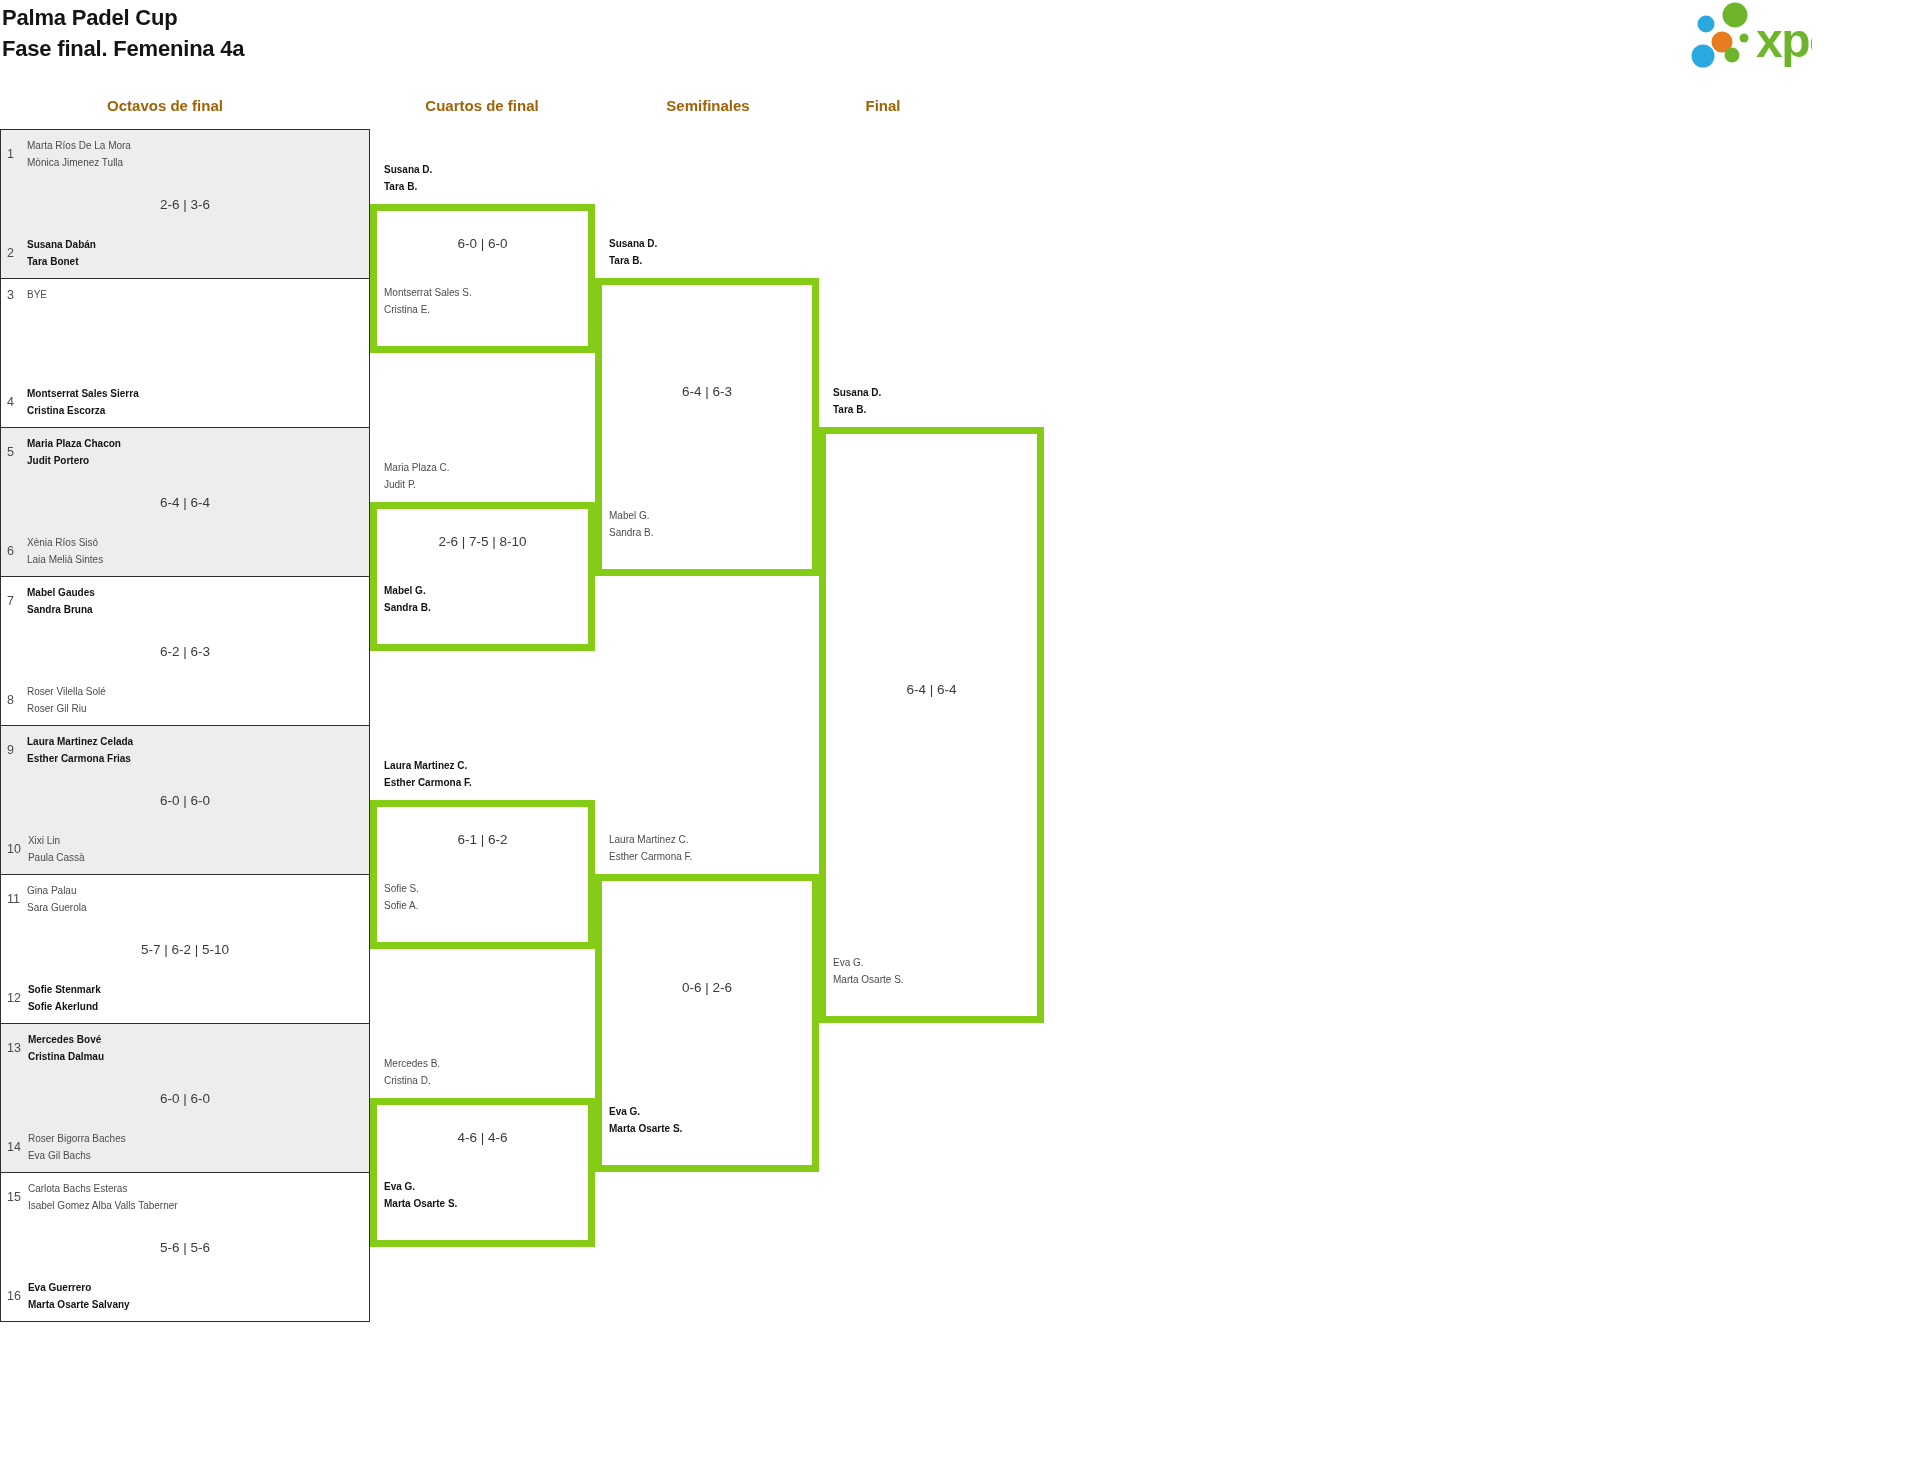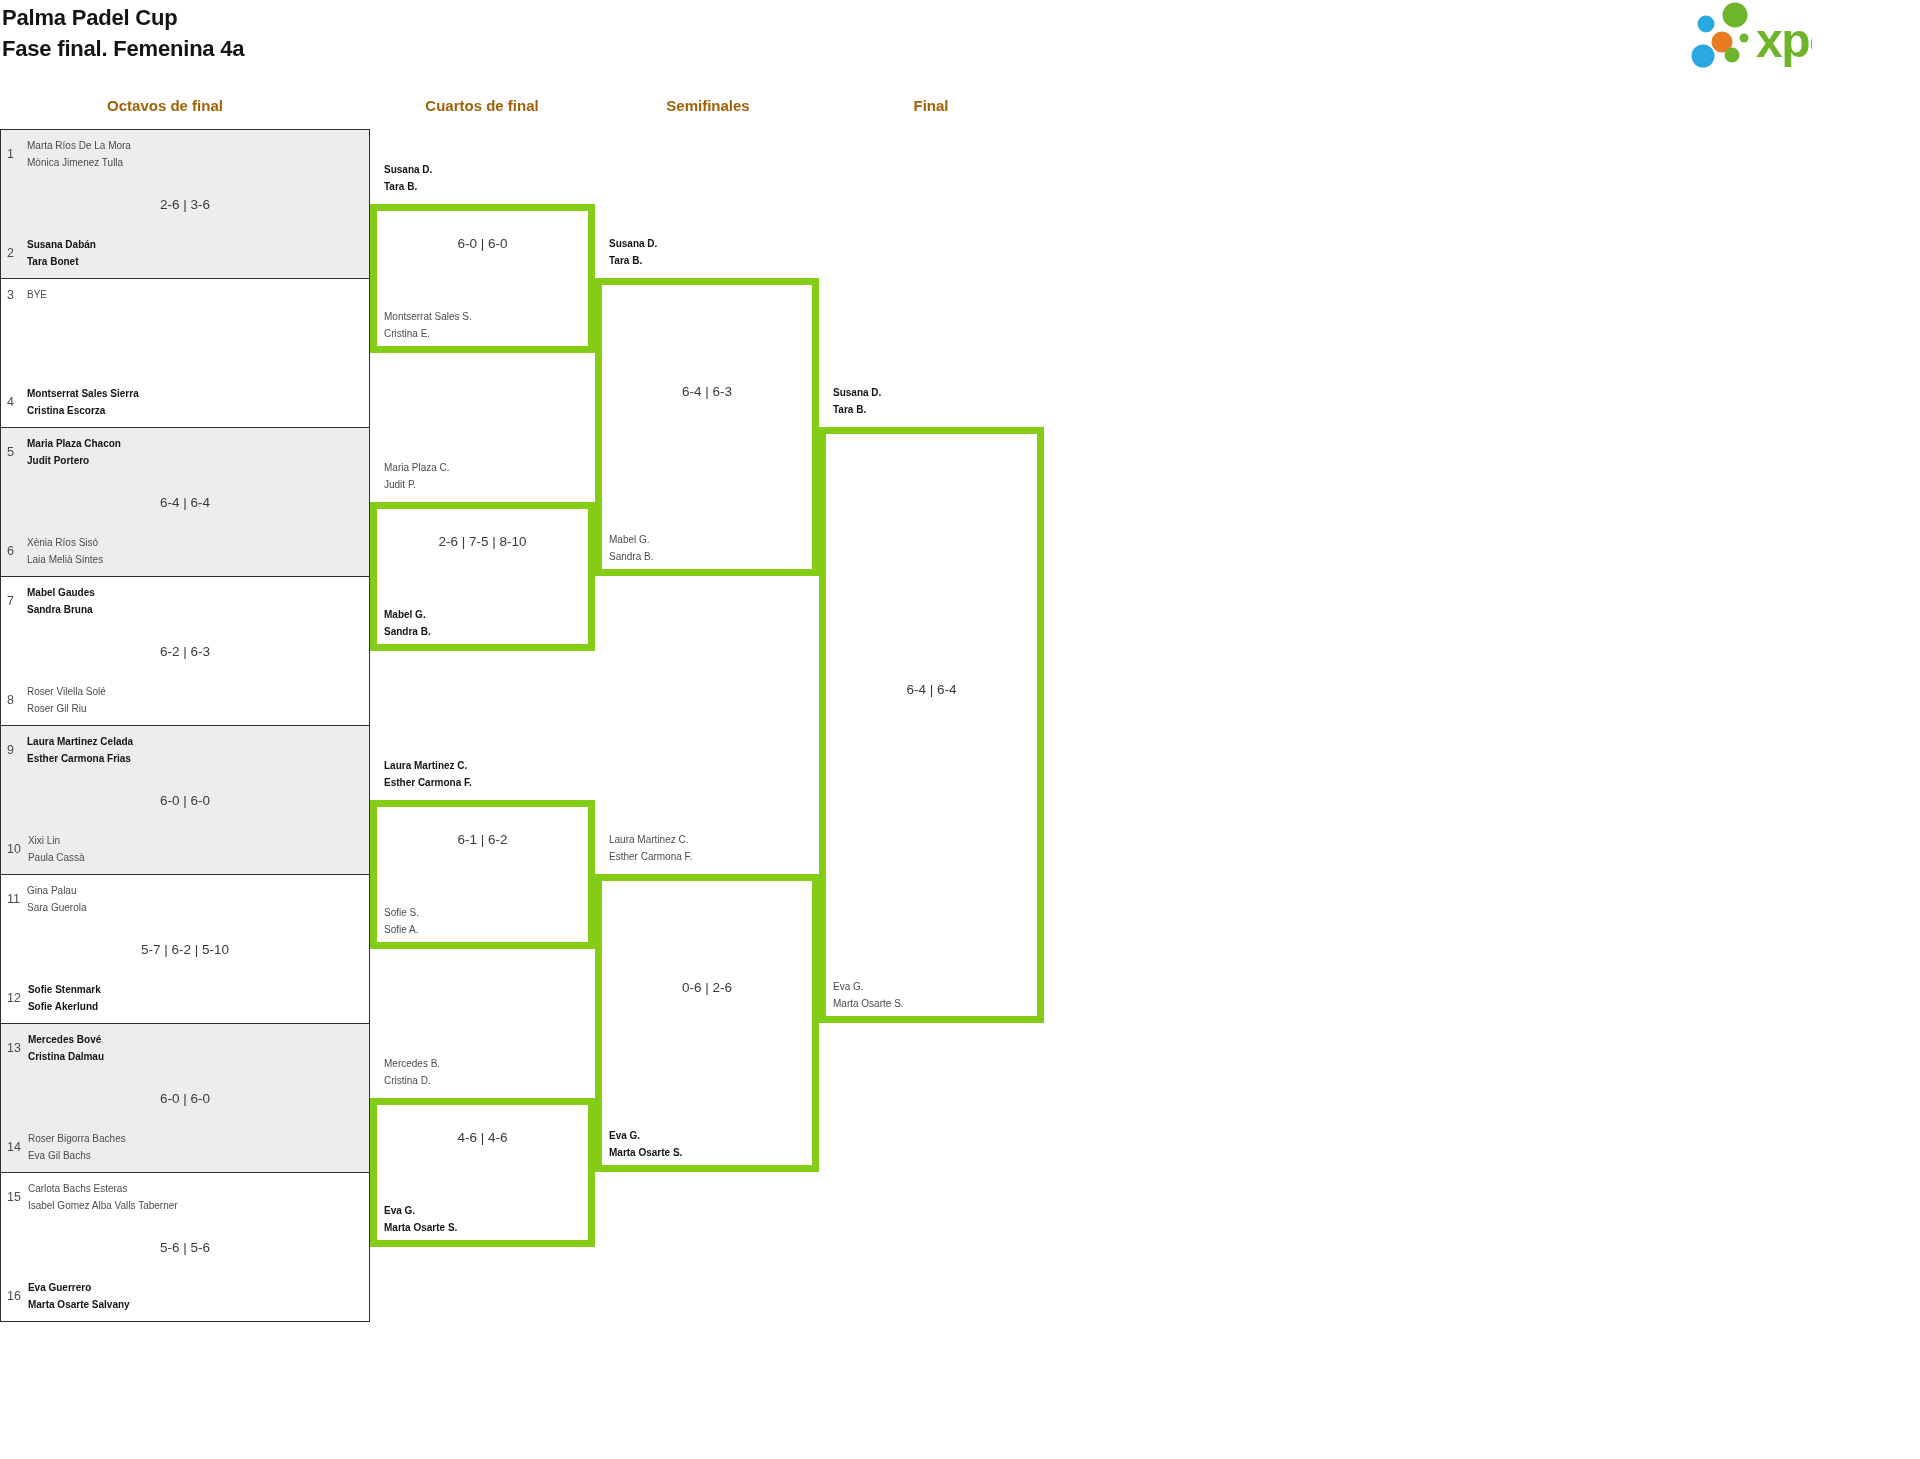--- a/index.html
+++ b/index.html
@@ -25,21 +25,21 @@
   .names { display:flex; flex-direction:column; }
   .ln { font-size:10px; line-height:17px; color:#4c4c4c; white-space:nowrap; }
   .names.win .ln { color:#131313; font-weight:700; }
   .ln:empty { display:none; }
 
   .score { position:absolute; left:0; right:0; text-align:center; font-size:13.5px; color:#3a3a3a; top:50%; transform:translateY(-50%); white-space:nowrap; }
 
   
   .mbox { position:absolute; border:7px solid #84cc16; box-sizing:border-box; background:transparent; }
   .mbox .slot-above { position:absolute; left:7px; bottom:calc(100% + 16px); display:flex; }
-  .mbox .slot-in { position:absolute; left:7px; bottom:4px; display:flex;margin-top:13px; }
+  .mbox .slot-in { position:absolute; left:7px; bottom:28px; display:flex;margin-top:13px; }
   .mbox .score { top:calc(50% - 36px); }
 
   
   .logo { position:absolute; left:1686px; top:0; width:232px; height:78px; }
 </style>
 </head>
 <body>
 
 <div class="stage">
 
@@ -54,21 +54,21 @@
       <circle cx="58" cy="38" r="4.5" fill="#6fb52c"></circle>
       <circle cx="17" cy="56" r="11.5" fill="#2aa9e0"></circle>
       <circle cx="46" cy="55" r="7.5" fill="#6fb52c"></circle>
     </g>
     <text x="70" y="57" font-family="Liberation Sans, sans-serif" font-size="48" font-weight="bold" letter-spacing="-1.5" fill="#6fb52c">xporty</text>
   </svg>
 
   <div class="hdr" style="left:165px">Octavos de final</div>
   <div class="hdr" style="left:482px">Cuartos de final</div>
   <div class="hdr" style="left:708px">Semifinales</div>
-  <div class="hdr" style="left:931px">Final</div>
+  <div class="hdr" style="left:883px">Final</div>
 
   <div class="obox alt" style="top:129px">
     <div class="slot s-top">
       <span class="seed">1</span>
       <span class="names">
         <span class="ln">Marta Ríos De La Mora</span>
         <span class="ln">Mònica Jimenez Tulla</span>
       </span>
     </div>
     <div class="score">2-6 | 3-6</div>

